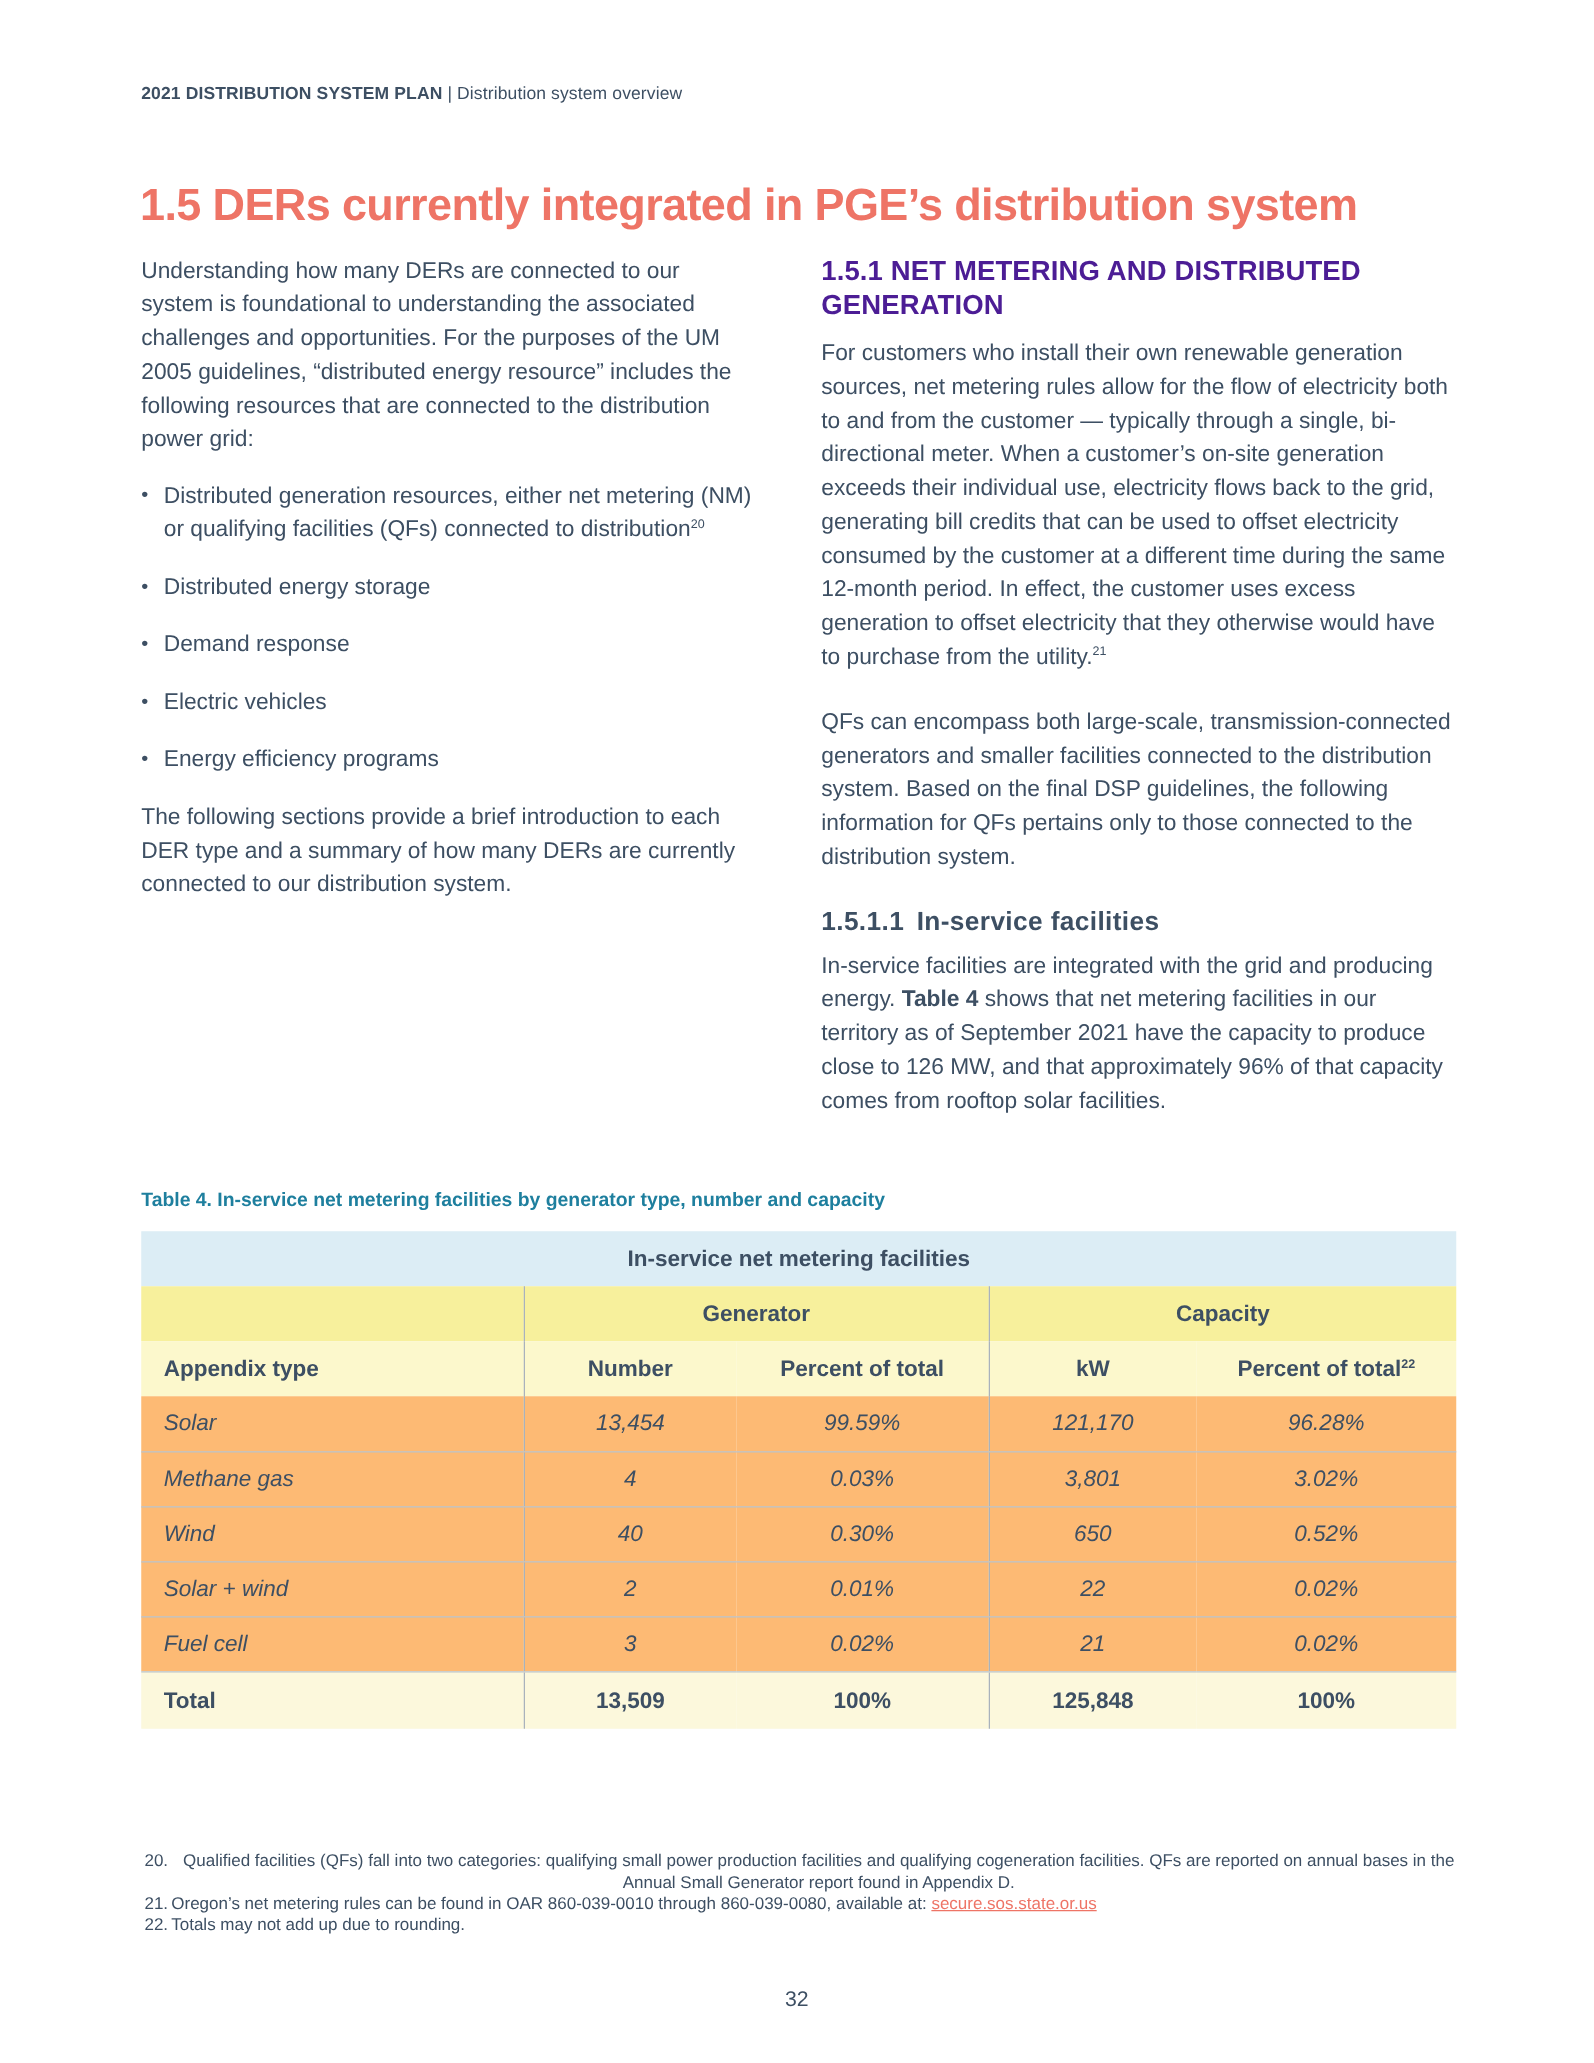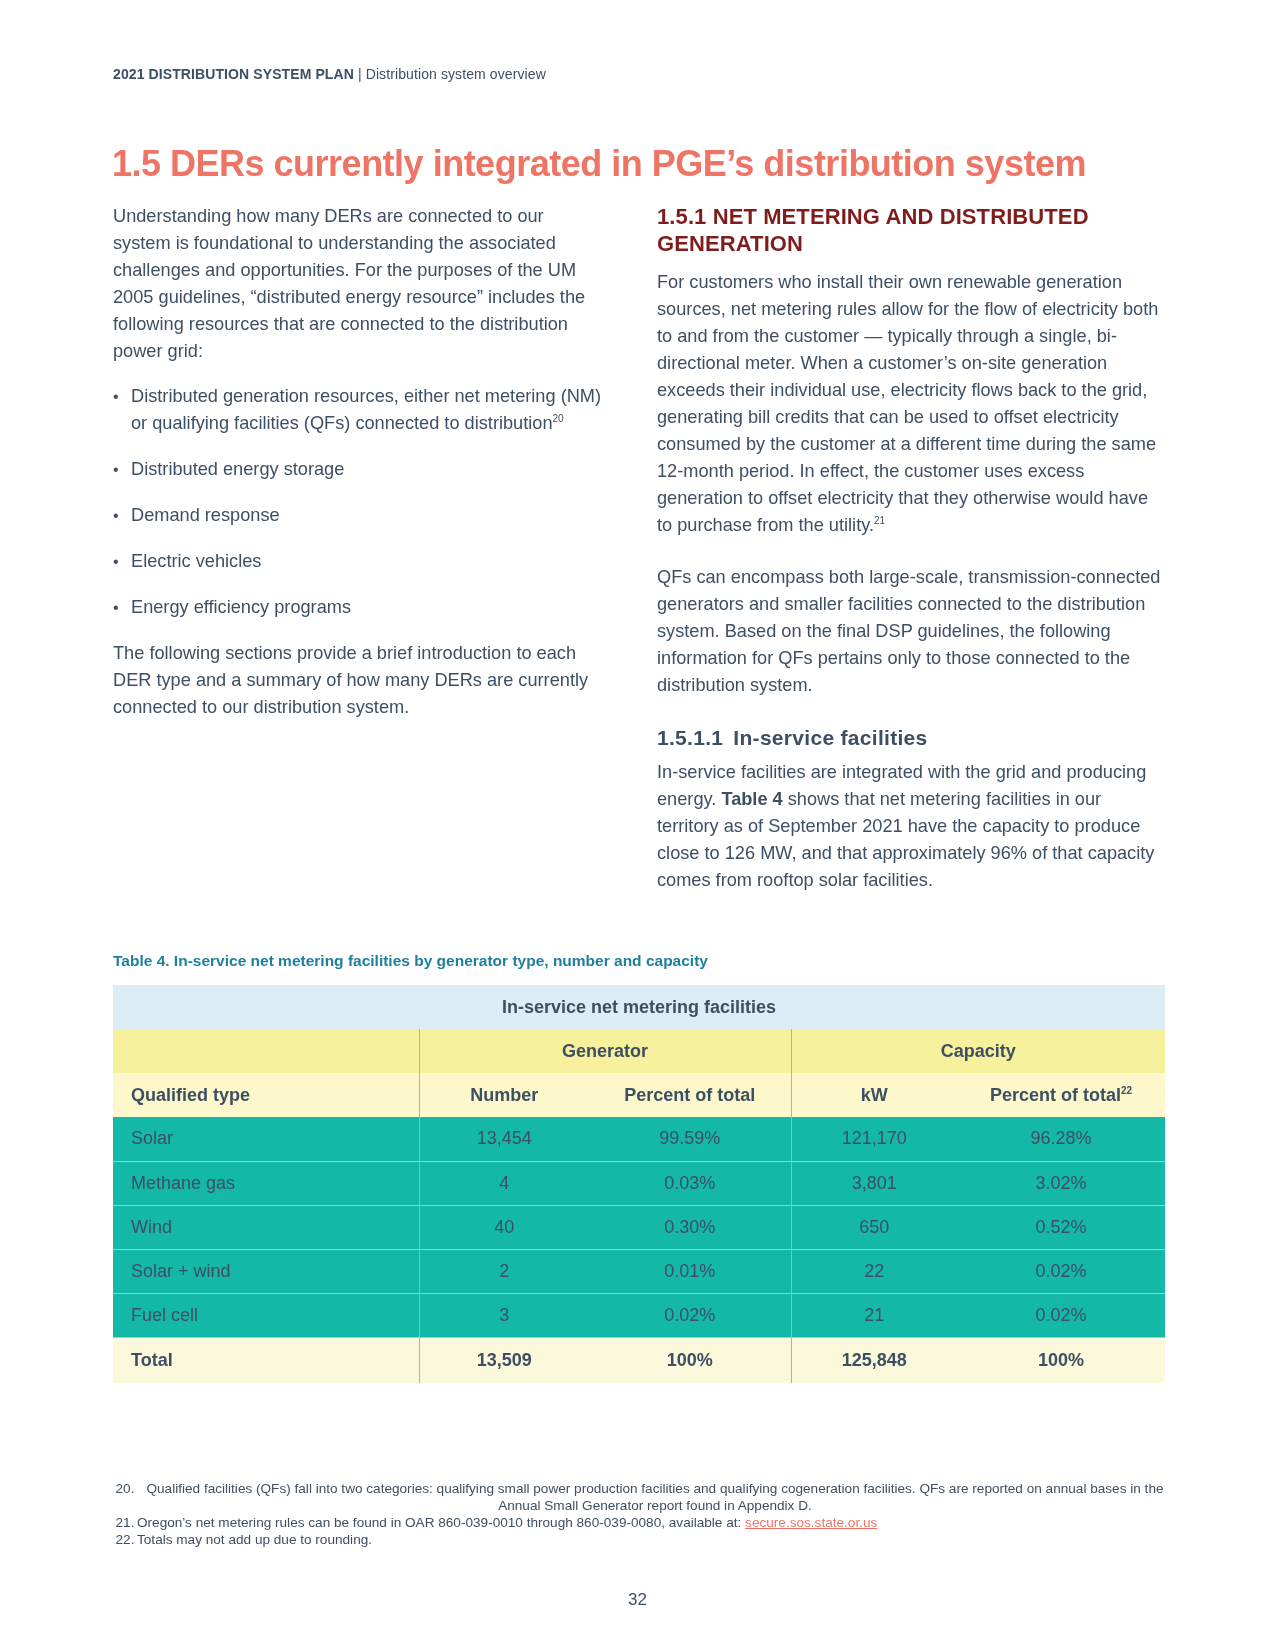--- a/index.html
+++ b/index.html
@@ -9,34 +9,34 @@
   .running-head b { font-weight: 700; }
   .page-title { position: absolute; left: 112px; top: 143px; font-size: 36px; font-weight: 700; color: #ee7466; letter-spacing: -0.5px; white-space: nowrap; }
   .col-left { position: absolute; left: 113px; top: 203px; width: 490px; font-size: 18.2px; line-height: 27px; color: #3d4f63; }
   .col-left p { margin-bottom: 0; }
   .bullets { list-style: none; margin-top: 18px; }
   .bullets li { position: relative; padding-left: 18px; margin-bottom: 19px; }
   .bullets li::before { content: "\2022"; position: absolute; left: 0; top: 0; font-size: 16px; }
   .col-left p.outro { margin-top: 15px; }
   sup { font-size: 10px; line-height: 0; vertical-align: 7px; }
   .col-right { position: absolute; left: 657px; top: 203px; width: 510px; font-size: 18.2px; line-height: 27px; color: #3d4f63; }
-  .h2 { font-size: 22px; font-weight: 700; line-height: 27px; color: #7f1d1d; letter-spacing: 0.1px; margin-bottom: 12px; }
+  .h2 { font-size: 22px; font-weight: 700; line-height: 27px; color: #4c1d95; letter-spacing: 0.1px; margin-bottom: 12px; }
   .col-right p { margin-bottom: 25px; }
   .h3 { font-size: 21px; font-weight: 700; line-height: 27px; color: #3d4f63; margin-top: 4px; margin-bottom: 8px; letter-spacing: 0.3px; }
   .h3 .num { margin-right: 10px; }
   .table-caption { position: absolute; left: 113px; top: 952px; font-size: 15.5px; font-weight: 700; color: #1e7f9e; }
   table.der { position: absolute; left: 113px; top: 985px; width: 1052px; border-collapse: collapse; font-size: 18px; color: #3d4f63; }
   table.der td, table.der th { height: 44px; padding: 0 18px; }
   .r-title th { background: #dcedf5; font-weight: 700; text-align: center; height: 44px; }
   .r-group th { background: #f7f09c; font-weight: 700; text-align: center; }
   .r-cols th { background: #fcf8cc; font-weight: 700; }
   .r-cols th.left, td.left { text-align: left; }
   td.c, th.c { text-align: center; }
   .vline { border-left: 1.5px solid #a9b2bb; }
-  tbody tr.data td { border-bottom: 1.5px solid #b9c1c8; background: #14b8a6; }
+  tbody tr.data td { border-bottom: 1.5px solid #b9c1c8; background: #fdba74; font-style: italic; }
   tbody tr.total td { background: #fcf8dc; font-weight: 700; height: 46px; }
   .footnotes { position: absolute; left: 113px; top: 1480px; width: 1060px; font-size: 13.6px; line-height: 17px; color: #3d4f63; }
   .fn { display: flex; text-align: center; }
   .fn .fn-num { width: 24px; flex: none; }
   .fn a { color: #ee7466; text-decoration: underline; }
   .page-number { position: absolute; left: 0; width: 1275px; top: 1590px; text-align: center; font-size: 17px; color: #3d4f63; }
 </style>
 </head>
 <body>
 
@@ -79,21 +79,21 @@
   <thead>
     <tr class="r-title">
         <th colspan="5">In-service net metering facilities</th>
       </tr>
     <tr class="r-group">
       <th></th>
       <th colspan="2" class="vline">Generator</th>
       <th colspan="2" class="vline">Capacity</th>
     </tr>
     <tr class="r-cols">
-      <th class="left">Qualified type</th>
+      <th class="left">Appendix type</th>
       <th class="c vline">Number</th>
       <th class="c">Percent of total</th>
       <th class="c vline">kW</th>
       <th class="c"><span>Percent of total</span><sup>22</sup></th>
     </tr>
   </thead>
   <tbody id="table-body">
       <tr class="data">
         <td class="left">Solar</td>
         <td class="c vline">13,454</td>

